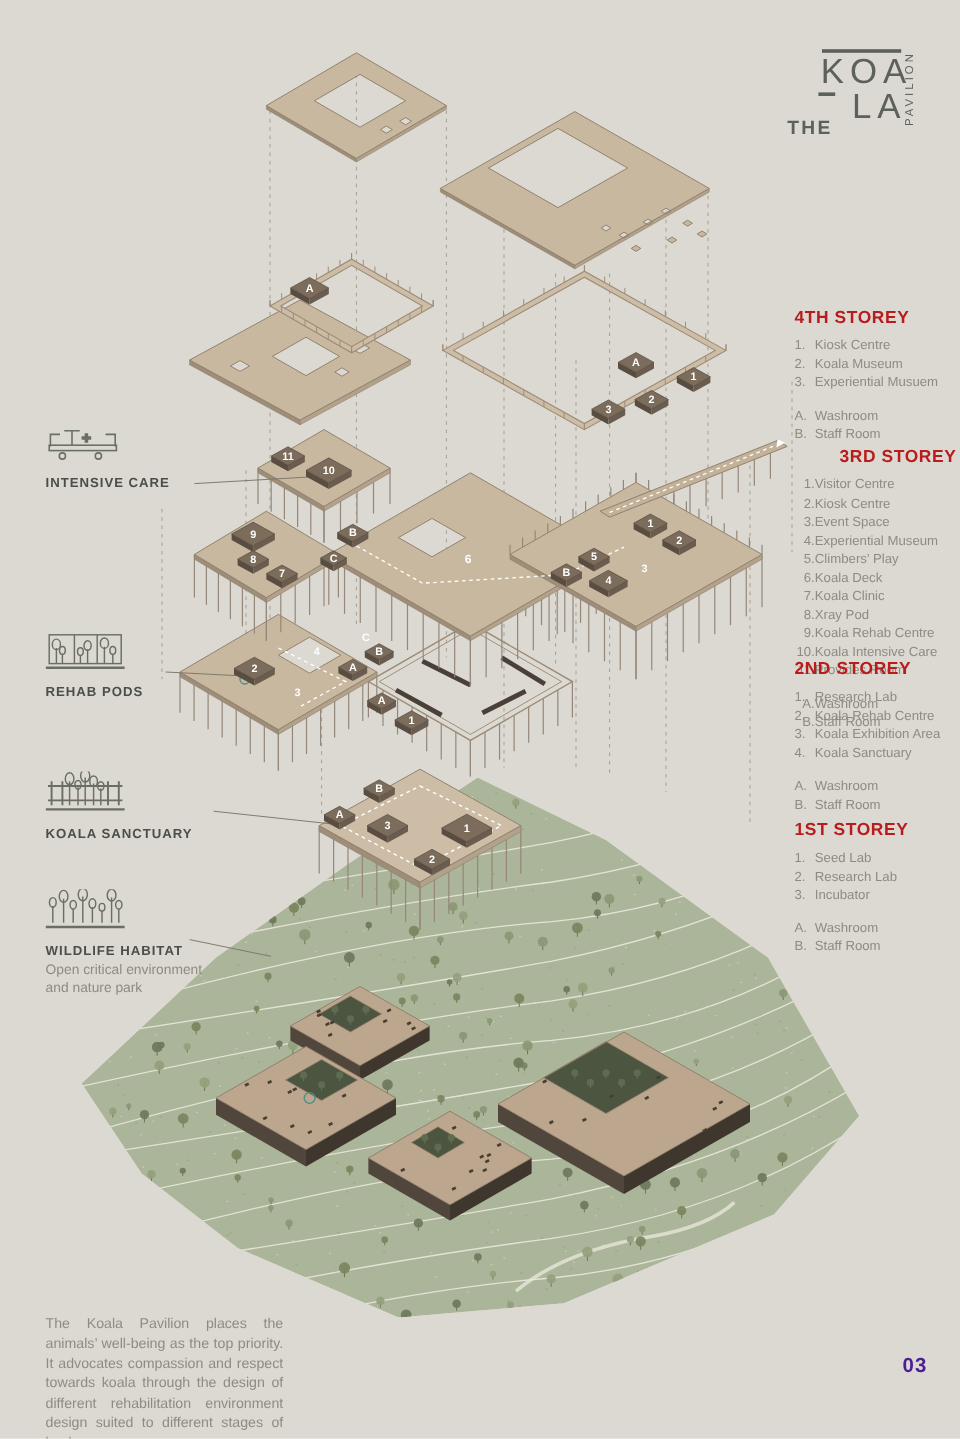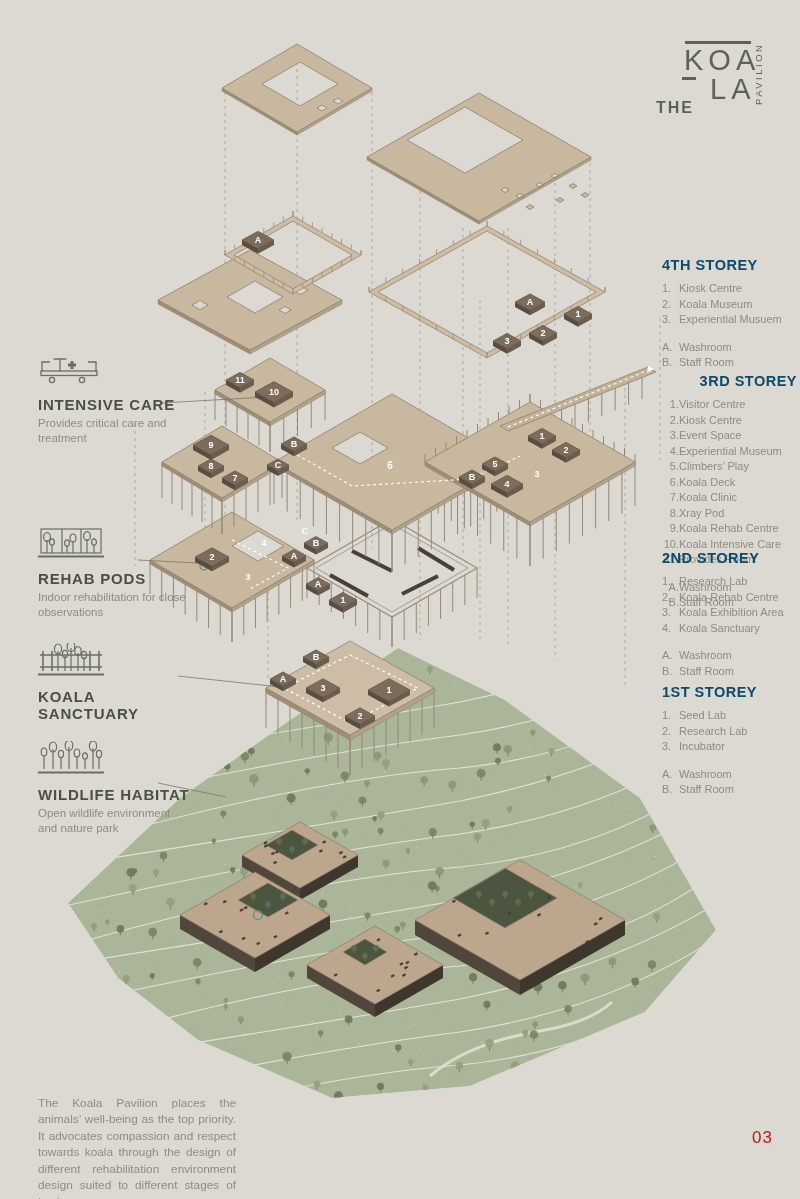--- a/index.html
+++ b/index.html
@@ -10,33 +10,33 @@
   .logo{position:absolute;left:653px;top:33px;width:125px;height:74px;color:#5c625b;}
   .logo .the{position:absolute;left:3px;top:21px;font-size:16px;font-weight:bold;letter-spacing:2px;margin-top:45px;}
   .logo .rule-top{position:absolute;left:32px;top:8px;width:66px;height:2.5px;background:#5c625b;}
   .logo .koa{position:absolute;left:31px;top:11px;font-size:29px;letter-spacing:5px;font-weight:500;}
   .logo .la{position:absolute;left:57px;top:40px;font-size:29px;letter-spacing:5px;font-weight:500;}
   .logo .rule-la{position:absolute;left:29px;top:44px;width:14px;height:2.5px;background:#5c625b;}
   .logo .pav{position:absolute;left:100px;top:6px;height:66px;font-size:9.5px;letter-spacing:2.5px;
              writing-mode:vertical-rl;transform:rotate(180deg);}
   
   .storey{position:absolute;left:662px;width:135px;}
-  .storey h3{margin:0 0 8px 0;font-size:14.5px;font-weight:bold;letter-spacing:.5px;color:#0c4a6e;}
+  .storey h3{margin:0 0 8px 0;font-size:14.5px;font-weight:bold;letter-spacing:.5px;color:#b91c1c;}
   .row{display:flex;font-size:11px;line-height:15.5px;color:#8f8b80;}
   .row .num{width:17px;flex:0 0 17px;}
   .fac{margin-top:12px;}
   
   .anno{position:absolute;left:38px;width:152px;}
   .anno .ic{margin-bottom:7px;}
-  .anno h4{margin:0 0 3px 0;font-size:15px;font-weight:bold;letter-spacing:.8px;color:#4b4f48;}
+  .anno h4{margin:0 0 3px 0;font-size:11px;font-weight:bold;letter-spacing:.8px;color:#4b4f48;}
   .anno p{margin:0;font-size:11.5px;line-height:14.5px;color:#8f8b80;}
   
   .blurb{position:absolute;left:38px;top:1083px;width:198px;font-size:11.8px;line-height:16.5px;
          color:#8f8b80;text-align:justify;}
-  .pageno{position:absolute;left:752px;top:1128px;font-size:17px;font-weight:normal;color:#b91c1c;letter-spacing:1px;}
+  .pageno{position:absolute;left:752px;top:1128px;font-size:17px;font-weight:bold;color:#4c1d95;letter-spacing:1px;}
 </style>
 </head>
 <body>
 
 <div class="page">
 
   <svg id="art" width="800" height="1199" viewBox="0 0 800 1199">
       <clipPath id="terr">
         <path d="M398 648L505 700L640 798L716 930L645 1012L470 1086L332 1098L198 1040L118 978L68 903L180 798L290 720Z"></path>
       </clipPath>
@@ -1153,37 +1153,35 @@
       <div class="anno" style="top: 355px;">
         <div class="ic"><svg width="62" height="30" viewBox="0 0 62 30" fill="none" stroke="#6a6f63" stroke-width="1.3">
    <path d="M4 17V7h8M58 17V7h-8"></path>
             <path d="M22 16V4M16 4h12" stroke-linecap="round"></path>
    <path d="M34 6v8M30 10h8" stroke-width="3"></path>
             <rect x="3" y="16" width="56" height="4.5"></rect>
    <circle cx="14" cy="25" r="2.6"></circle>
             <circle cx="44" cy="25" r="2.6"></circle>
           </svg></div>
         <h4>INTENSIVE CARE</h4>
-        <p>Provides critical care and treatment</p>
       </div>
       <div class="anno" style="top: 527px;">
         <div class="ic"><svg width="66" height="32" viewBox="0 0 66 32" fill="none" stroke="#6a6f63" stroke-width="1.2">
    <rect x="3" y="2" width="60" height="24"></rect>
             <path d="M24 2v24M43 2v24"></path>
    <path d="M9 26V13M14 26V18M29 26V19M35 26V14M49 26V12M56 26V18"></path>
    <ellipse cx="9" cy="10" rx="3.4" ry="4.4"></ellipse>
             <ellipse cx="14" cy="15" rx="2.4" ry="3.2"></ellipse>
    <ellipse cx="29" cy="16" rx="2.4" ry="3.2"></ellipse>
             <ellipse cx="35" cy="11" rx="3" ry="4"></ellipse>
    <ellipse cx="49" cy="9" rx="3.4" ry="4.4"></ellipse>
             <ellipse cx="56" cy="15" rx="2.4" ry="3.2"></ellipse>
    <path d="M0 29.5h66" stroke-width="2"></path>
           </svg></div>
         <h4>REHAB PODS</h4>
-        <p>Indoor rehabilitation for close observations</p>
       </div>
       <div class="anno" style="top: 643px;">
         <div class="ic"><svg width="66" height="34" viewBox="0 0 66 34" fill="none" stroke="#6a6f63" stroke-width="1.2">
    <path d="M20 28V8M27 28V13M33 28V5M40 28V10M46 28V14"></path>
    <ellipse cx="20" cy="6" rx="3.6" ry="5"></ellipse>
             <ellipse cx="27" cy="11" rx="2.6" ry="3.6"></ellipse>
    <ellipse cx="33" cy="3.5" rx="3.8" ry="5.2"></ellipse>
             <ellipse cx="40" cy="8" rx="3.2" ry="4.4"></ellipse>
    <ellipse cx="46" cy="12" rx="2.6" ry="3.6"></ellipse>
    <path d="M2 12h62M2 24h62" stroke-width="1.6"></path>
@@ -1199,21 +1197,21 @@
             <ellipse cx="15" cy="6" rx="3.6" ry="5"></ellipse>
    <ellipse cx="23" cy="13" rx="2.6" ry="3.6"></ellipse>
             <ellipse cx="31" cy="4.5" rx="3.8" ry="5.2"></ellipse>
    <ellipse cx="39" cy="12" rx="2.8" ry="4"></ellipse>
             <ellipse cx="47" cy="15" rx="2.4" ry="3.2"></ellipse>
    <ellipse cx="55" cy="5" rx="3.6" ry="5"></ellipse>
             <ellipse cx="61" cy="13" rx="2.6" ry="3.6"></ellipse>
    <path d="M0 31.5h66" stroke-width="2"></path>
           </svg></div>
         <h4>WILDLIFE HABITAT</h4>
-        <p>Open wildlife environment and nature park</p>
+        <p>Open critical environment and nature park</p>
       </div>
     </div>
 
   <footer>
     <p class="blurb">The Koala Pavilion places the animals’ well-being as the top priority. It advocates compassion and respect towards koala through the design of different rehabilitation environment design suited to different stages of koala care.</p>
     <div class="pageno">03</div>
   </footer>
 </div>
 
 </body></html>

